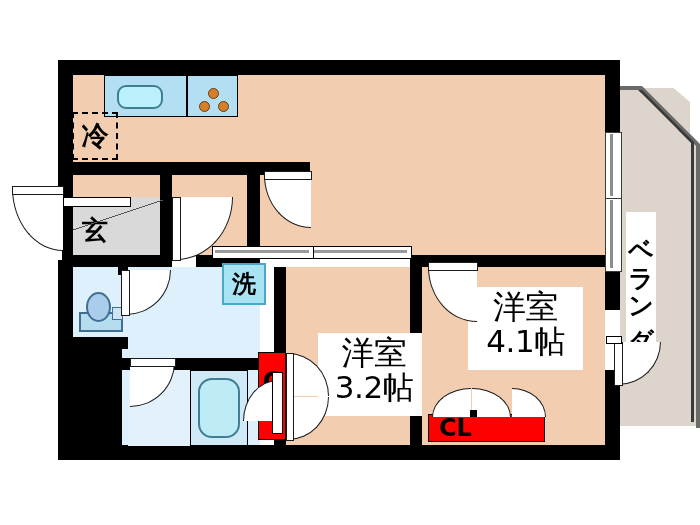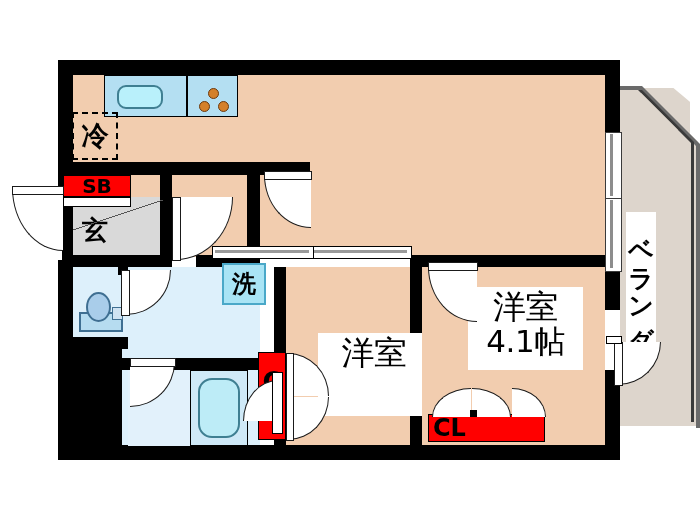--- a/index.html
+++ b/index.html
@@ -36,21 +36,21 @@
 
   
   .red{background:#ff0000;color:#000;font-weight:bold;display:flex;
        align-items:center;justify-content:center;line-height:1;}
   .sb-tag{left:63px;top:175px;width:68px;height:22px;font-size:20px;
           border:1.5px solid #000;letter-spacing:0px;}
   .cl-vert{left:258px;top:352px;width:28px;height:88px;font-size:26px;
            flex-direction:column;border:1.5px solid #000;}
   .cl-vert span{display:block;line-height:1.05;}
   .cl-horz{left:428px;top:414px;width:117px;height:28px;font-size:24px;
-           border:1.5px solid #000;justify-content:flex-start;padding-left:4px;}
+           border:1.5px solid #000;justify-content:flex-start;padding-left:10px;}
 
   
   .sym-box{position:absolute;display:flex;align-items:center;justify-content:center;
            font-weight:bold;color:#000;}
   .fridge{left:72px;top:112px;width:42px;height:44px;border:2px dashed #000;
           font-size:27px;background:transparent;}
   .washer{left:222px;top:263px;width:40px;height:38px;background:#a9e4f5;
           border:2.5px solid #4aa8c8;font-size:24px;}
   .genkan-mark{left:78px;top:213px;width:34px;height:34px;font-size:26px;background:transparent;}
 
@@ -128,21 +128,20 @@
   <div class="sym-box fridge">冷</div>
 
   <div class="abs wall" style="left:58px;top:162px;width:202px;height:13px;"></div>
   <div class="abs wall" style="left:247px;top:162px;width:13px;height:95px;"></div>
   <div class="abs wall" style="left:247px;top:162px;width:63px;height:13px;"></div>
 
   <div class="abs floor-genkan" style="left:73px;top:197px;width:96px;height:66px;"></div>
   <div class="abs wall" style="left:160px;top:175px;width:12px;height:90px;"></div>
   <div class="abs wall" style="left:58px;top:255px;width:114px;height:12px;"></div>
 
-  <div class="red sb-tag abs">SB</div>
   <div class="abs white" style="left:63px;top:197px;width:68px;height:10px;border:1.5px solid #000;"></div>
 
   <div class="sym-box genkan-mark">玄</div>
 
   <div class="abs" style="left:73px;top:200px;width:90px;height:30px;
               background:linear-gradient(to bottom right,transparent 49.3%,#555 49.3%,#555 50.7%,transparent 50.7%);"></div>
 
   <div class="abs white" style="left:10px;top:188px;width:52px;height:72px;"></div>
   <div class="swing sw-bl" style="left:12px;top:188px;width:50px;height:62px;"></div>
   <div class="leaf" style="left:12px;top:186px;width:50px;height:7px;"></div>
@@ -174,20 +173,21 @@
   <div class="abs lav" style="left:284px;top:312px;width:19px;height:34px;"></div>
   <div class="abs" style="left:279px;top:303px;width:29px;height:50px;background:#cfe9f7;border:1.5px solid #000;"></div>
   <div class="abs lav" style="left:285px;top:313px;width:17px;height:30px;"></div>
 
   <div class="abs floor-room" style="left:286px;top:267px;width:136px;height:178px;"></div>
   <div class="abs wall" style="left:274px;top:267px;width:12px;height:178px;"></div>
   <div class="abs wall" style="left:410px;top:267px;width:12px;height:178px;"></div>
 
   <div class="lbl lbl-y32">
     <span class="l1">洋室</span>
+    <span class="l2">3.2帖</span>
   </div>
 
   <div class="red cl-vert abs">
     <span>C</span>
     <span>L</span>
   </div>
   <div class="swing sw-tr" style="left:288px;top:353px;width:40px;height:42px;"></div>
   <div class="swing sw-br" style="left:288px;top:397px;width:40px;height:42px;"></div>
   <div class="leaf" style="left:286px;top:353px;width:6px;height:86px;"></div>
 

